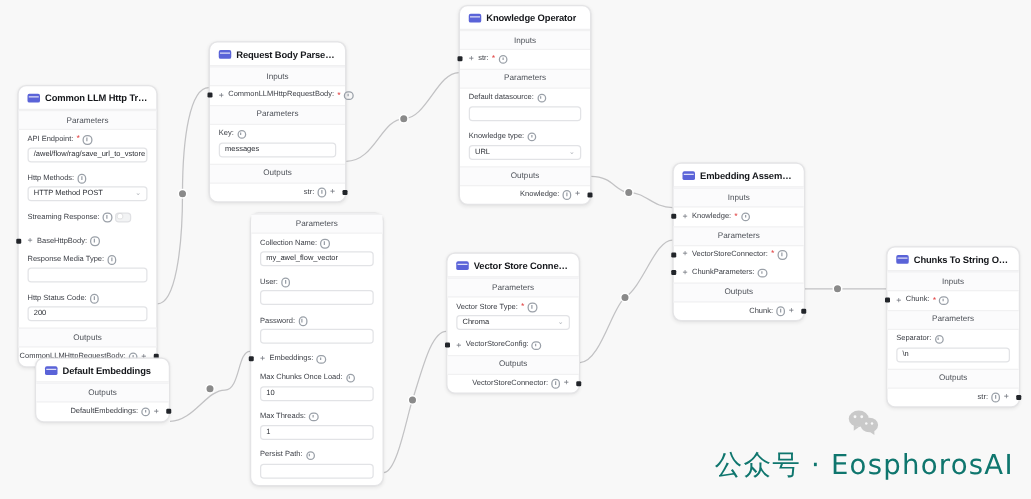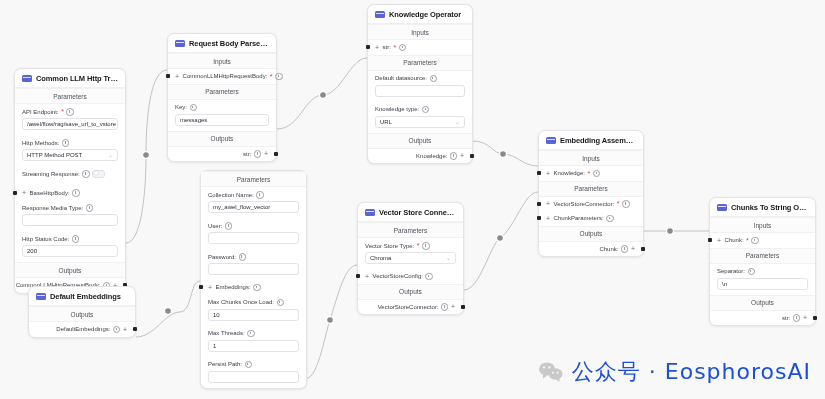--- a/index.html
+++ b/index.html
@@ -152,24 +152,25 @@
     border-radius: 50%;
     background: #ffffff;
     box-shadow: 0 0 1px rgba(0,0,0,0.3);
   }
   .watermark {
     position: absolute;
     right: 14px; bottom: 12px;
     display: flex;
     align-items: center;
     gap: 8px;
-    color: #1d4ed8;
+    color: #0f766e;
     font-size: 22px;
     letter-spacing: 1px;
     user-select: none;
+    flex-direction: column;
   }
   .wm-text { font-family: "DejaVu Sans", sans-serif; }
   .edge-dot {
     fill: #8a8a8a;
     stroke: #ffffff;
     stroke-width: 1.2;
   }
   .edge-path {
     fill: none;
     stroke: #c2c2c4;

